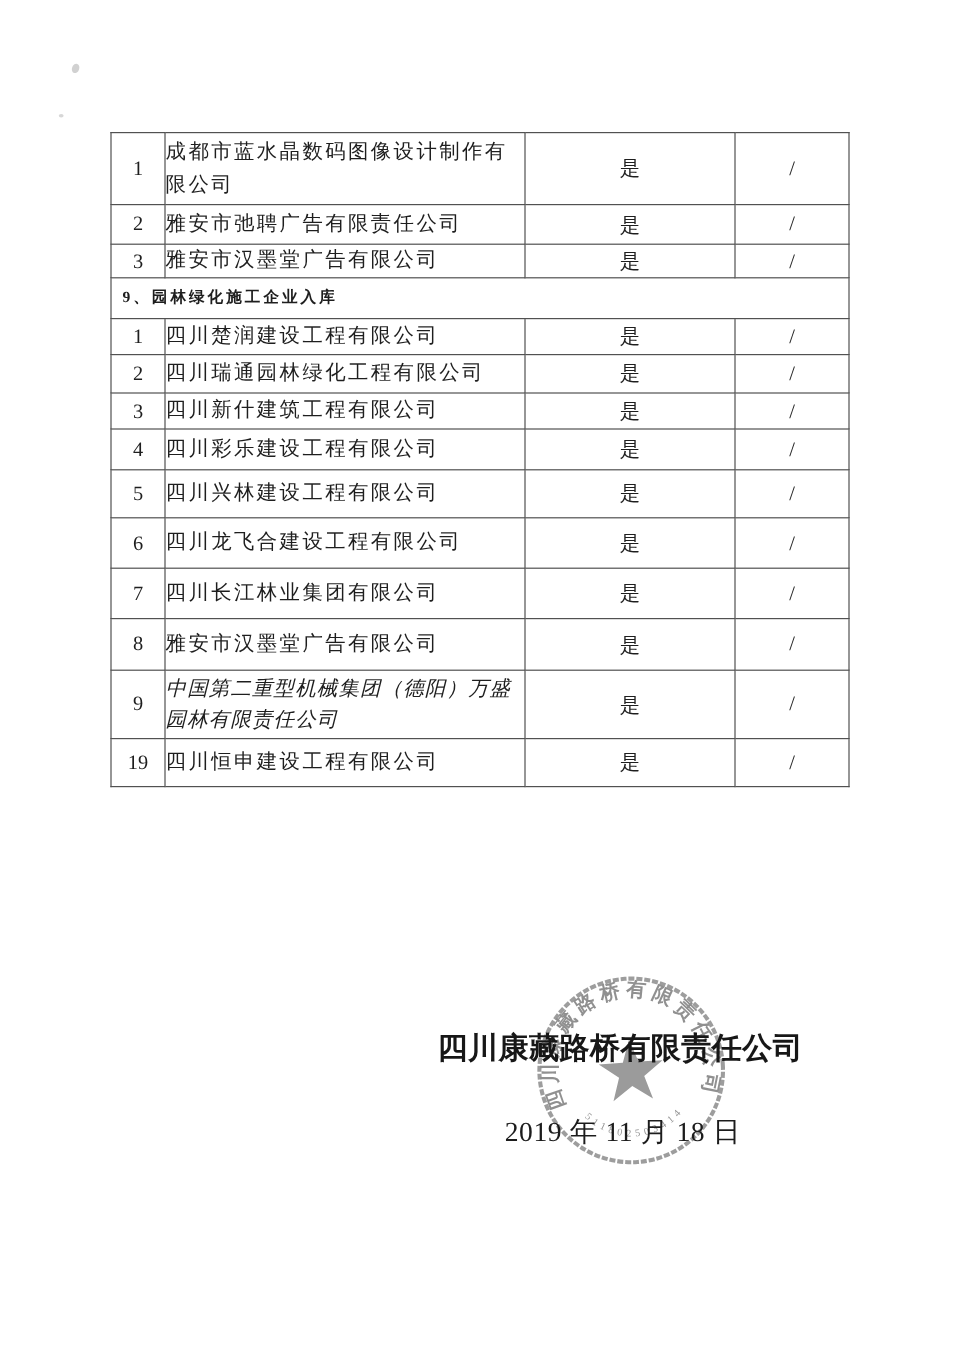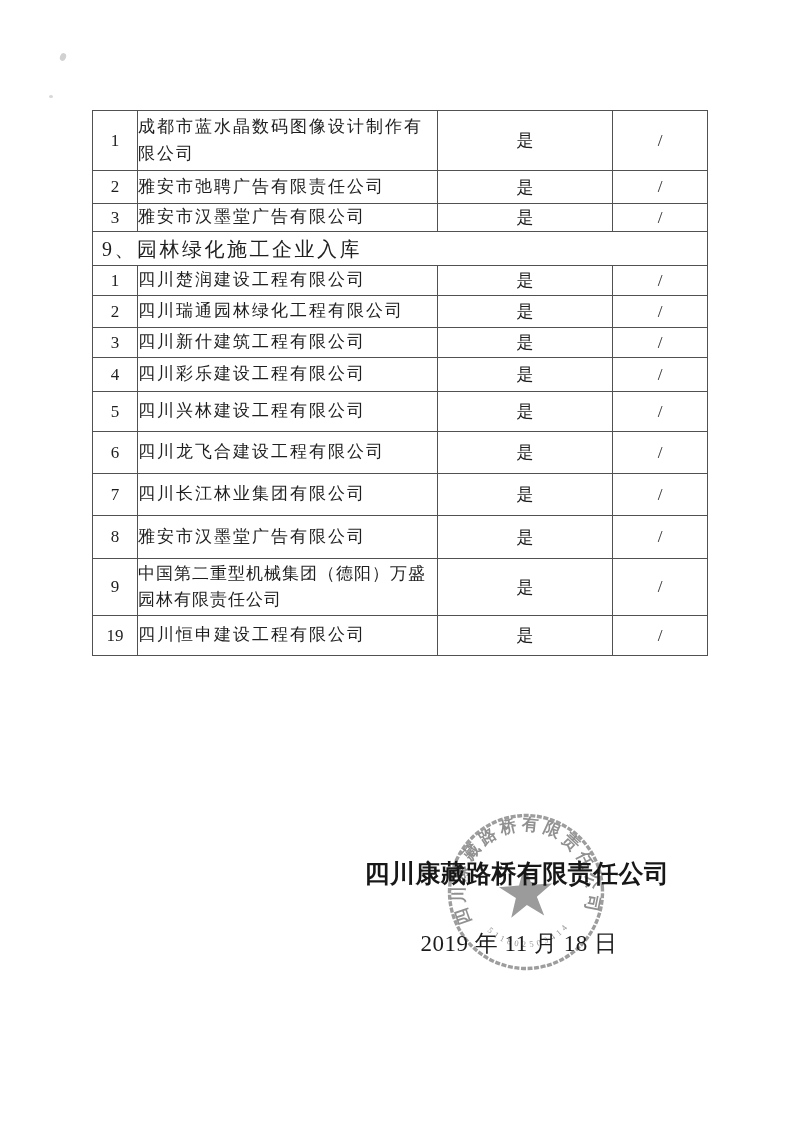--- a/index.html
+++ b/index.html
@@ -17,26 +17,26 @@
   table.doc {
     position:absolute; left:92px; top:110px; width:615px;
     border-collapse:collapse; table-layout:fixed;
   }
   table.doc td {
     border:1px solid #515151; padding:0; font-size:17px;
     vertical-align:middle; color:#1e1e1e;
   }
   td.no   { text-align:center; font-size:16px; letter-spacing:0; }
   td.name { padding:2px 8px 2px 13px; line-height:1.55; letter-spacing:2px; word-break:break-all; }
-  td.name.ls1 { letter-spacing:1px; }
+  td.name.ls1 { letter-spacing:1px;font-style:italic; }
   td.pass { text-align:center; letter-spacing:0; }
   td.slash{ text-align:center; font-size:18px; }
 
   tr.section td {
-    font-weight:normal; font-size:20px; letter-spacing:2.5px;
+    font-weight:bold; font-size:13px; letter-spacing:2.5px;
     padding:2px 0 2px 9px; line-height:1.4;
   }
   tr.head td { text-align:center; line-height:28px; letter-spacing:1.5px; }
   tr.head td.reason-h { padding:0 6px; }
 
   
   .h28{height:28px}.h30{height:30px}.h32{height:32px}.h33{height:33px}
   .h34{height:34px}.h38{height:38px}.h40{height:40px}.h42{height:42px}
   .h43{height:43px}.h57{height:57px}.h59{height:59px}.h60{height:60px}
 

